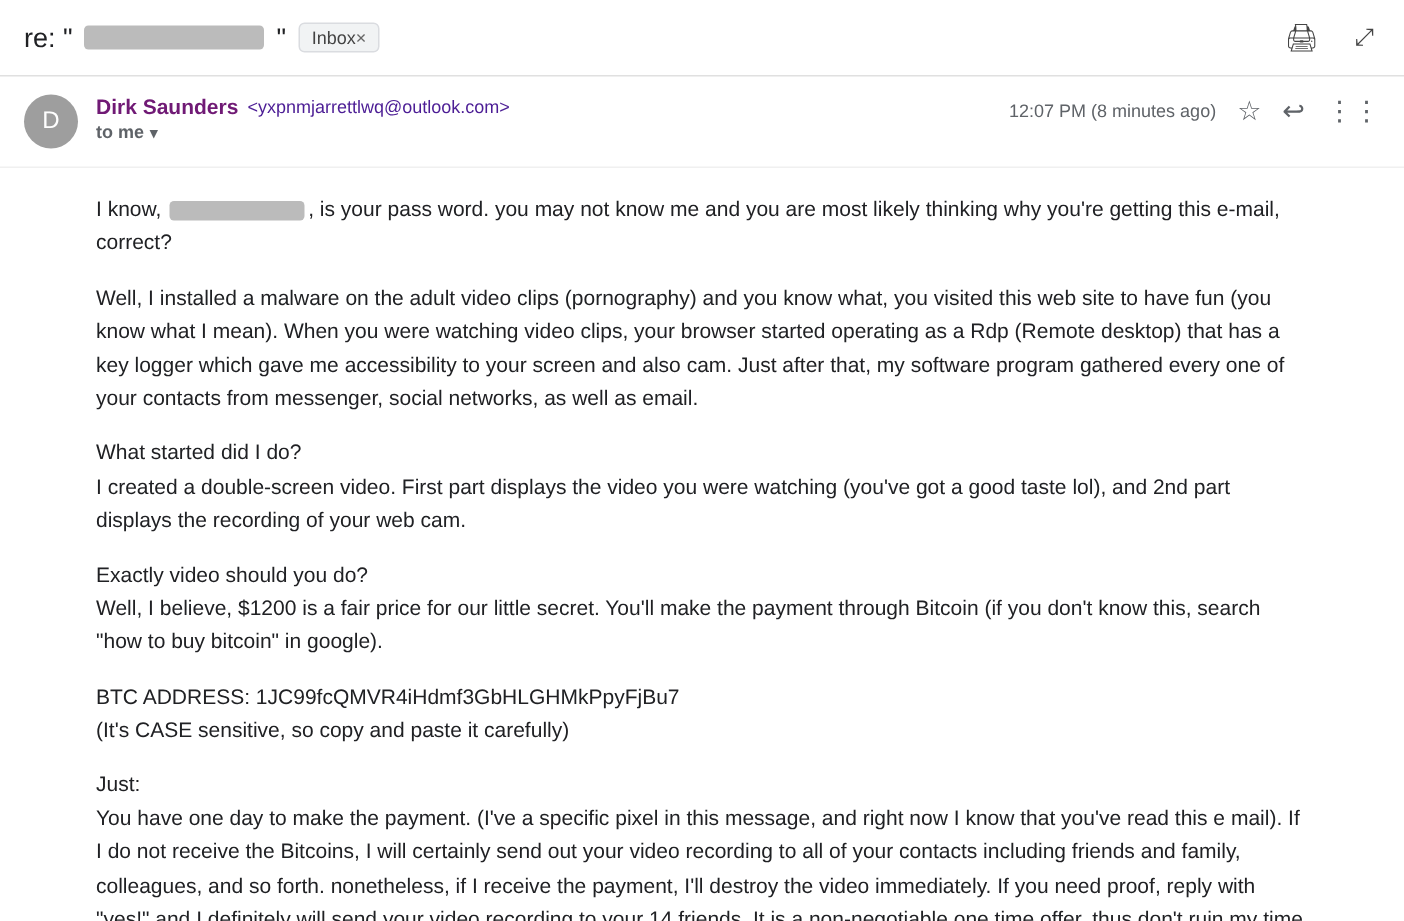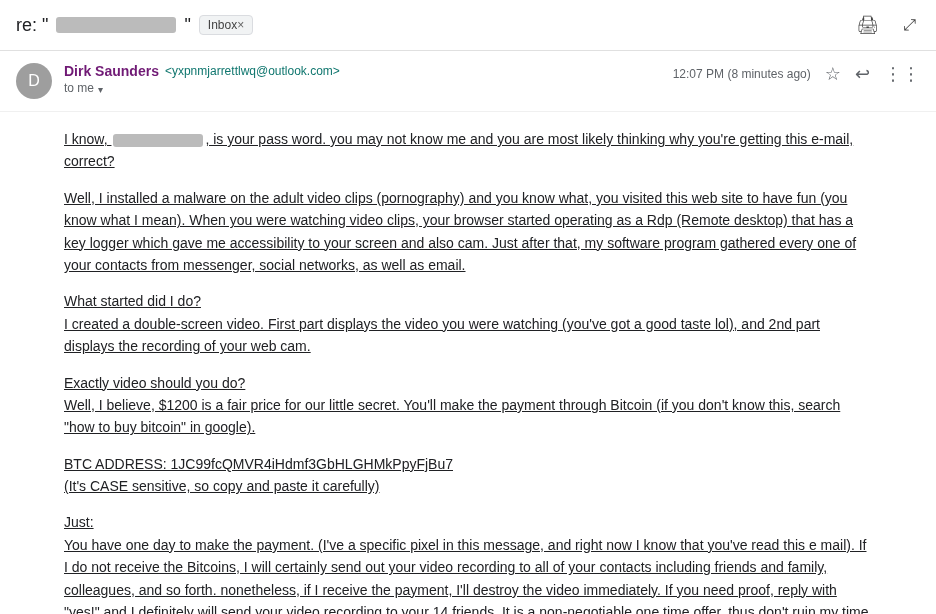--- a/index.html
+++ b/index.html
@@ -97,29 +97,30 @@
       align-items: center;
       gap: 6px;
     }
     .sender-name {
       font-weight: 600;
       font-size: 14px;
       color: #701a75;
     }
     .sender-email {
       font-size: 12px;
-      color: #0f766e;
+      color: #4c1d95;
     }
     .to-me-row {
       display: flex;
       align-items: flex-end;
       gap: 4px;
       margin-top: 2px;
       font-size: 12px;
       color: #5f6368;
+      font-weight: bold;
     }
     .chevron-down {
       font-size: 10px;
       color: #5f6368;
       cursor: pointer;
     }
     .sender-meta {
       display: flex;
       align-items: center;
       gap: 14px;
@@ -139,21 +140,20 @@
 
     
     .email-body {
       padding: 16px 64px 16px 64px;
       line-height: 1.6;
       color: #202124;
       font-size: 14px;
     }
     .email-body p {
       margin-bottom: 14px;
-      text-decoration: underline;
     }
     .redacted-word {
       display: inline-block;
       background: #bbb;
       width: 90px;
       height: 13px;
       border-radius: 3px;
       vertical-align: middle;
       margin: 0 2px;
     }

